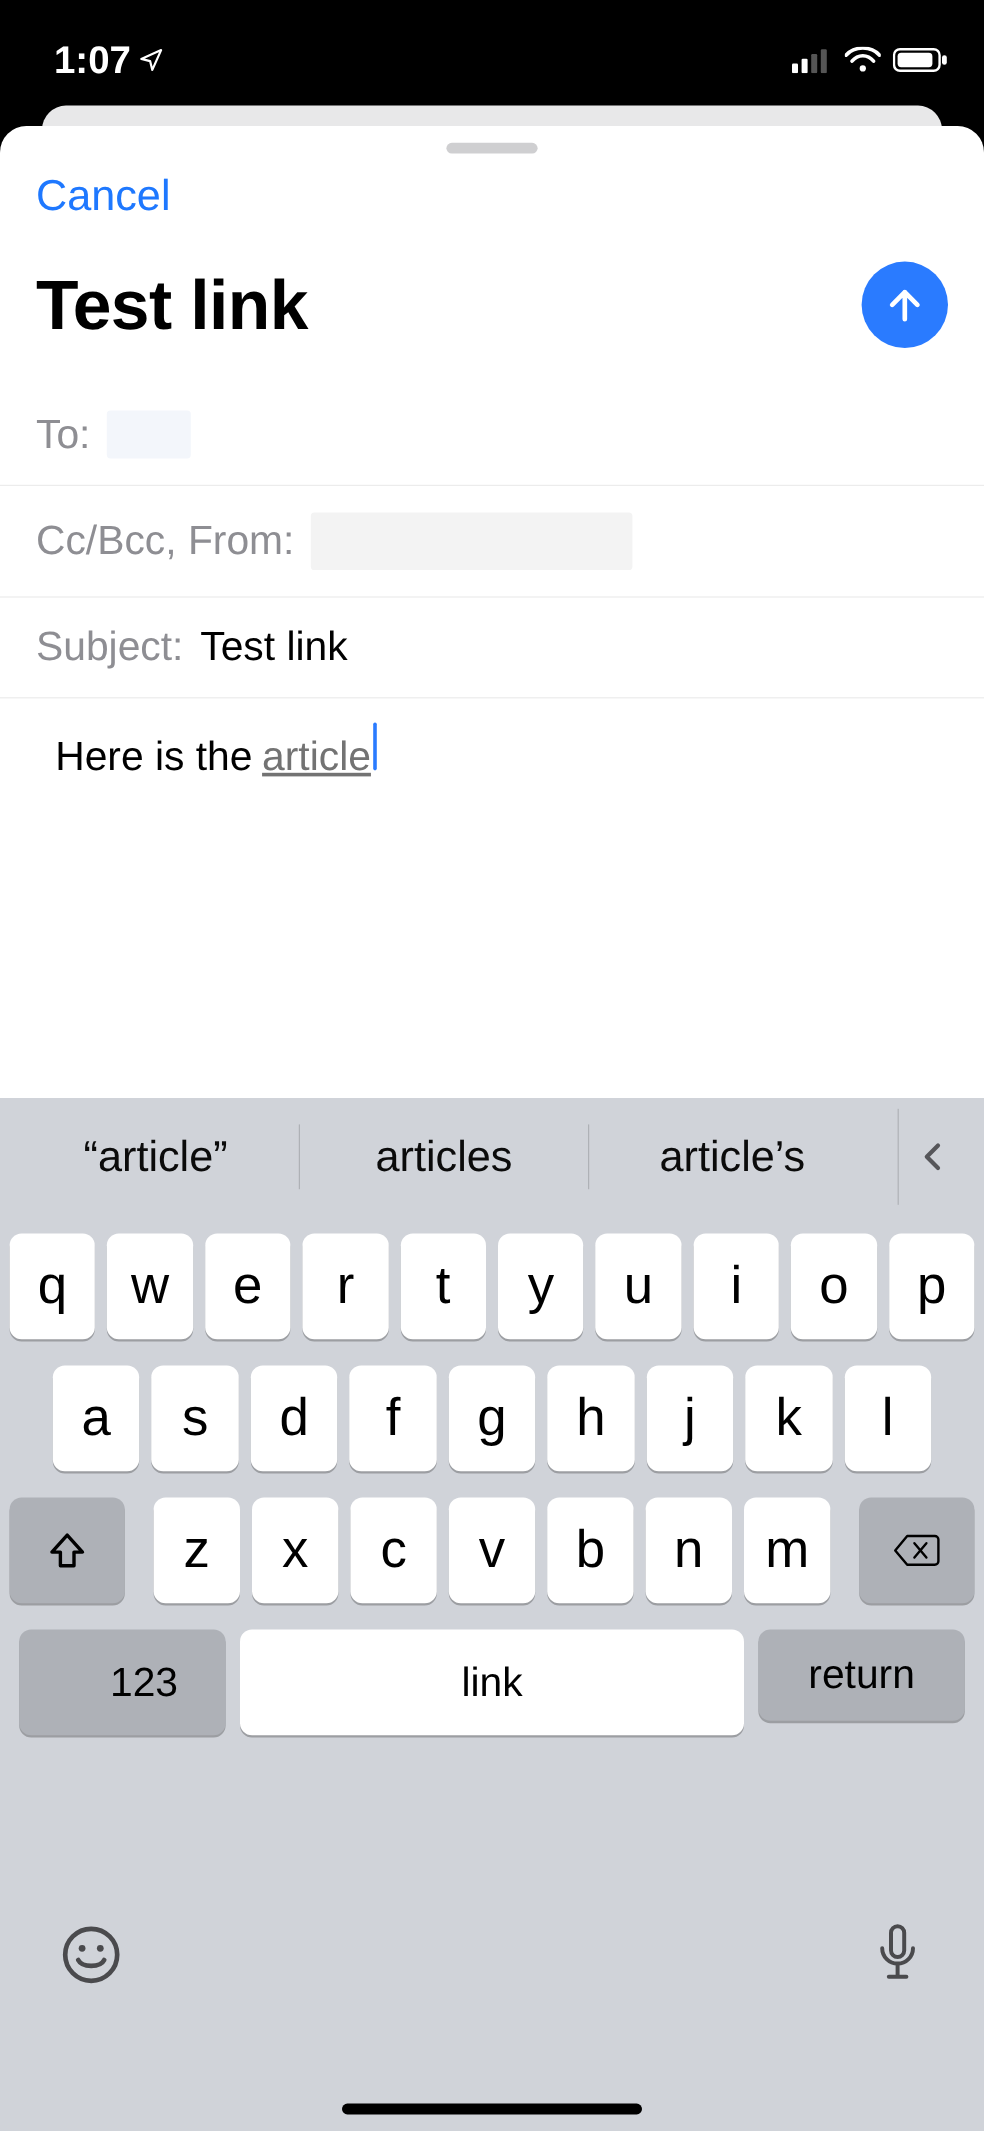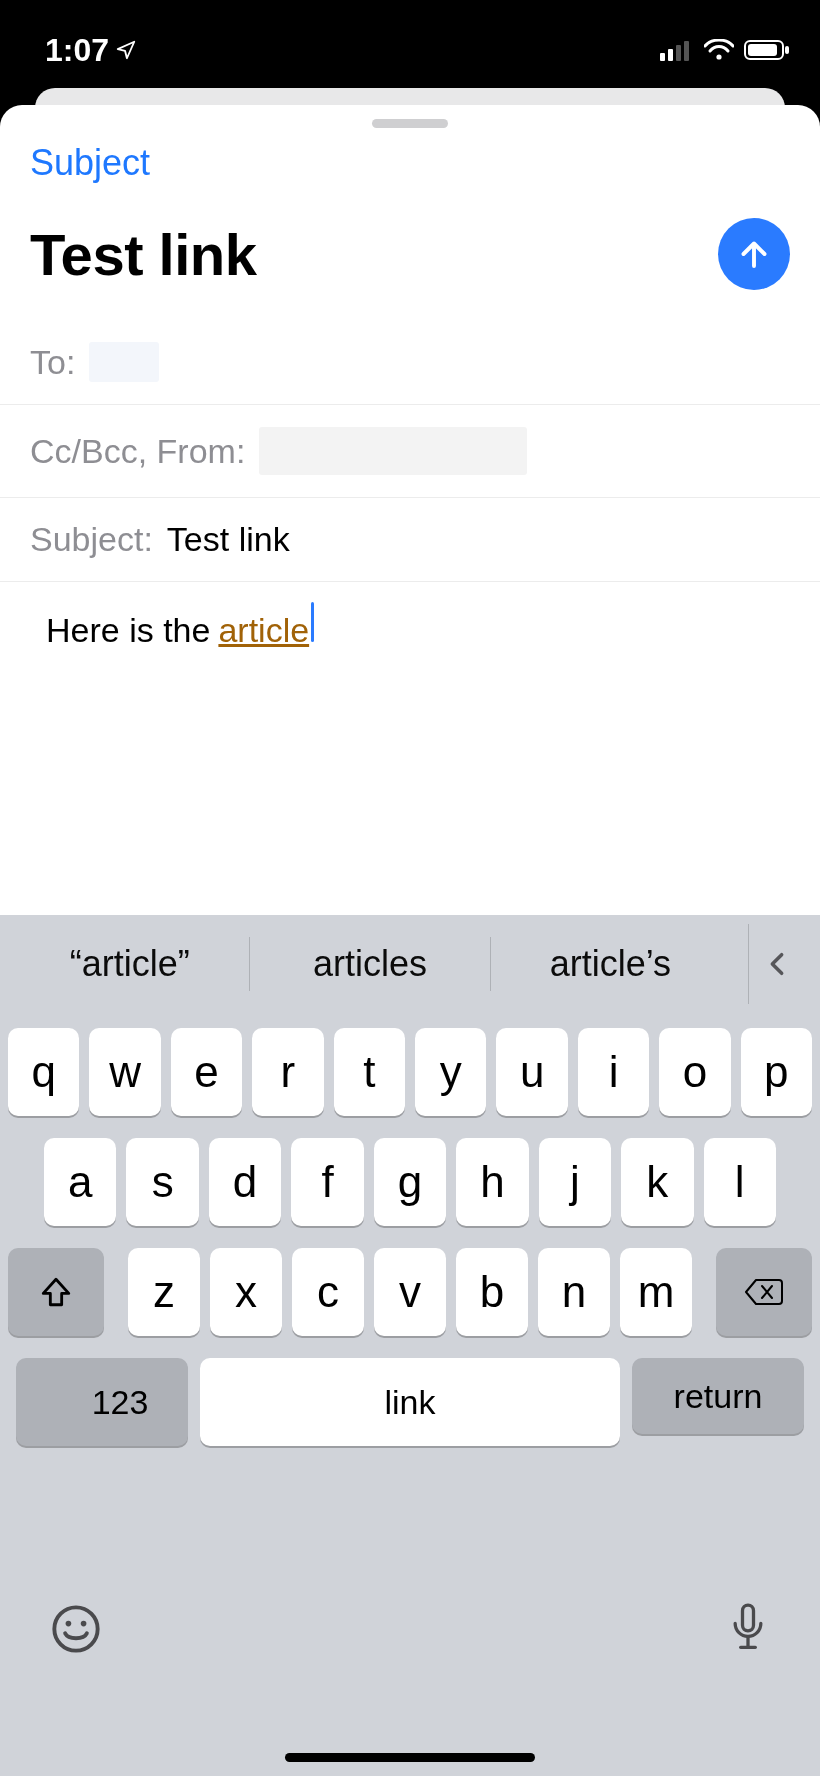--- a/index.html
+++ b/index.html
@@ -16,21 +16,21 @@
   .title-row h1 { font-size: 58px; font-weight: 800; letter-spacing: -0.5px; color: #000; }
   .send-btn { width: 72px; height: 72px; border-radius: 50%; background: #2a7bff; display: flex; align-items: center; justify-content: center; }
   .fields { display: flex; flex-direction: column; }
   .field { padding: 22px 30px; border-bottom: 1px solid #ececec; font-size: 34px; display: flex; align-items: center; gap: 14px; }
   .field:first-child { border-top: none; align-items: center; }
   .label { color: #8e8e93; }
   .value { color: #000; }
   .value-block { width: 70px; height: 40px; background: #f3f6fb; border-radius: 3px; }
   .value-block2 { width: 268px; height: 48px; background: #f3f3f3; border-radius: 3px; }
   .body { padding: 20px 46px; font-size: 34px; color: #000; line-height: 1.4; display: flex; flex-wrap: wrap; align-items: baseline; }
-  .body .link { color: #a16207; text-decoration: underline; margin-left: 8px; }
+  .body .link { color: #737373; text-decoration: underline; margin-left: 8px; }
   .caret { display: inline-block; width: 3px; height: 40px; background: #2a7bff; margin-left: 2px; vertical-align: middle; border-radius: 2px; }
   .flex-spacer { flex: 1; }
 
   
   .keyboard { position: absolute; left: 0; right: 0; bottom: 0; height: 861px; background: #d0d3d9; display: flex; flex-direction: column; gap: 15px; }
   .suggestions { height: 98px; display: flex; align-items: center; padding: 0 10px; }
   .sugg { flex: 1; text-align: center; font-size: 36px; color: #0b0b0b; position: relative; height: 60px; display:flex; align-items:center; justify-content:center; }
   .sugg-sep { width: 1px; height: 54px; background: #aeb1b6; }
   .chev-wrap { width: 80px; display:flex; align-items:center; justify-content:center; position:relative; }
   .chev-sep { width:1px; height:80px; background:#aeb1b6; margin-right:14px; }
@@ -86,21 +86,21 @@
       </svg>
     </span>
   </div>
 </div>
 
 <div class="under-card"></div>
 
 <div class="sheet">
   <div class="grabber"></div>
   <div class="topbar">
-    <span class="cancel">Subject</span>
+    <span class="cancel">Cancel</span>
   </div>
   <div class="title-row">
     <h1>Test link</h1>
     <div class="send-btn">
       <span>
         <svg width="36" height="36" viewBox="0 0 24 24">
             <path d="M12 20 V5 M5 12 L12 5 L19 12" stroke="#fff" stroke-width="2.6" fill="none" stroke-linecap="round" stroke-linejoin="round"></path>
           </svg>
       </span>
     </div>

